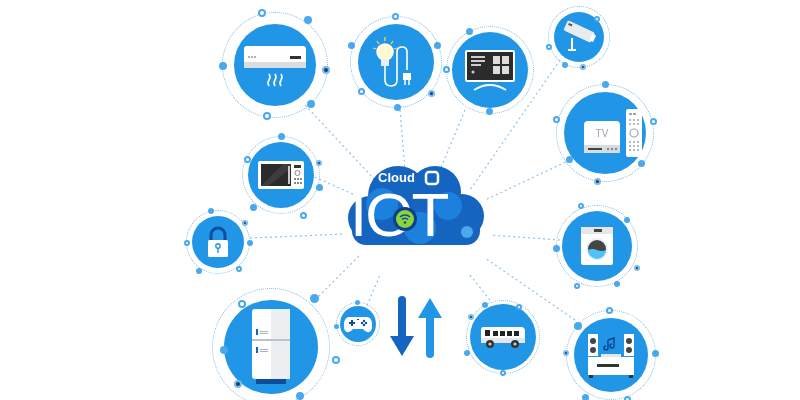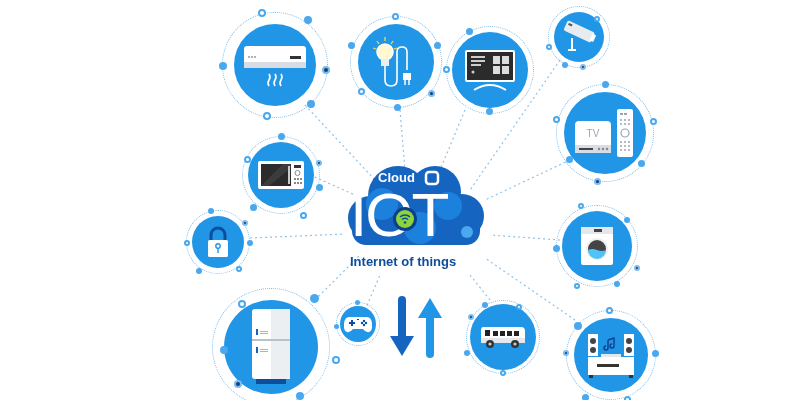--- a/index.html
+++ b/index.html
@@ -124,21 +124,21 @@
       </svg>
     </div>
     <div class="dot o" style="left:-2px;top:38px;width:6px;height:6px;"></div>
     <div class="dot o" style="left:46px;top:10px;width:6px;height:6px;"></div>
     <div class="dot d" style="left:32px;top:58px;width:6px;height:6px;"></div>
     <div class="dot f" style="left:14px;top:56px;width:6px;height:6px;"></div>
   </div>
 
   <div class="node" style="left:556px;top:84px;width:98px;height:98px;">
     <div class="ring" style="left:0;top:0;width:98px;height:98px;"></div>
-    <div class="disc" style="left:8px;top:8px;width:82px;height:82px;">
+    <div class="disc" style="left:8px;top:8px;width:82px;height:82px;justify-content:flex-end;">
       <svg width="64" height="52" viewBox="0 0 64 52">
         <rect x="2" y="14" width="36" height="32" rx="4" fill="#fff"></rect>
         <rect x="2" y="38" width="36" height="8" fill="#d7dde3"></rect>
         <rect x="6" y="41" width="14" height="2" fill="#444"></rect>
         <circle cx="26" cy="42" r="1.2" fill="#888"></circle>
           <circle cx="30" cy="42" r="1.2" fill="#888"></circle>
           <circle cx="34" cy="42" r="1.2" fill="#888"></circle>
         <text x="20" y="30" text-anchor="middle" font-size="10" fill="#9aa5b0" font-family="Liberation Sans, sans-serif">TV</text>
         <rect x="44" y="2" width="16" height="48" rx="2" fill="#fff"></rect>
         <g fill="#9aa5b0">
@@ -365,16 +365,15 @@
     <div class="iot">IOT</div>
     <svg width="26" height="26" viewBox="0 0 26 26" style="position:absolute;left:52px;top:48px;">
       <circle cx="13" cy="13" r="12" fill="#0d3f8a"></circle>
       <circle cx="13" cy="13" r="9" fill="#8bd43b"></circle>
       <g stroke="#0d4d9c" stroke-width="1.5" fill="none">
           <path d="M8 11 a7 7 0 0 1 10 0"></path>
           <path d="M10 13.5 a4 4 0 0 1 6 0"></path>
         </g>
       <circle cx="13" cy="16.5" r="1.3" fill="#0d4d9c"></circle>
     </svg>
-    <div class="tagline">Internet of things</div>
   </div>
 
 </div>
 
 </body></html>

